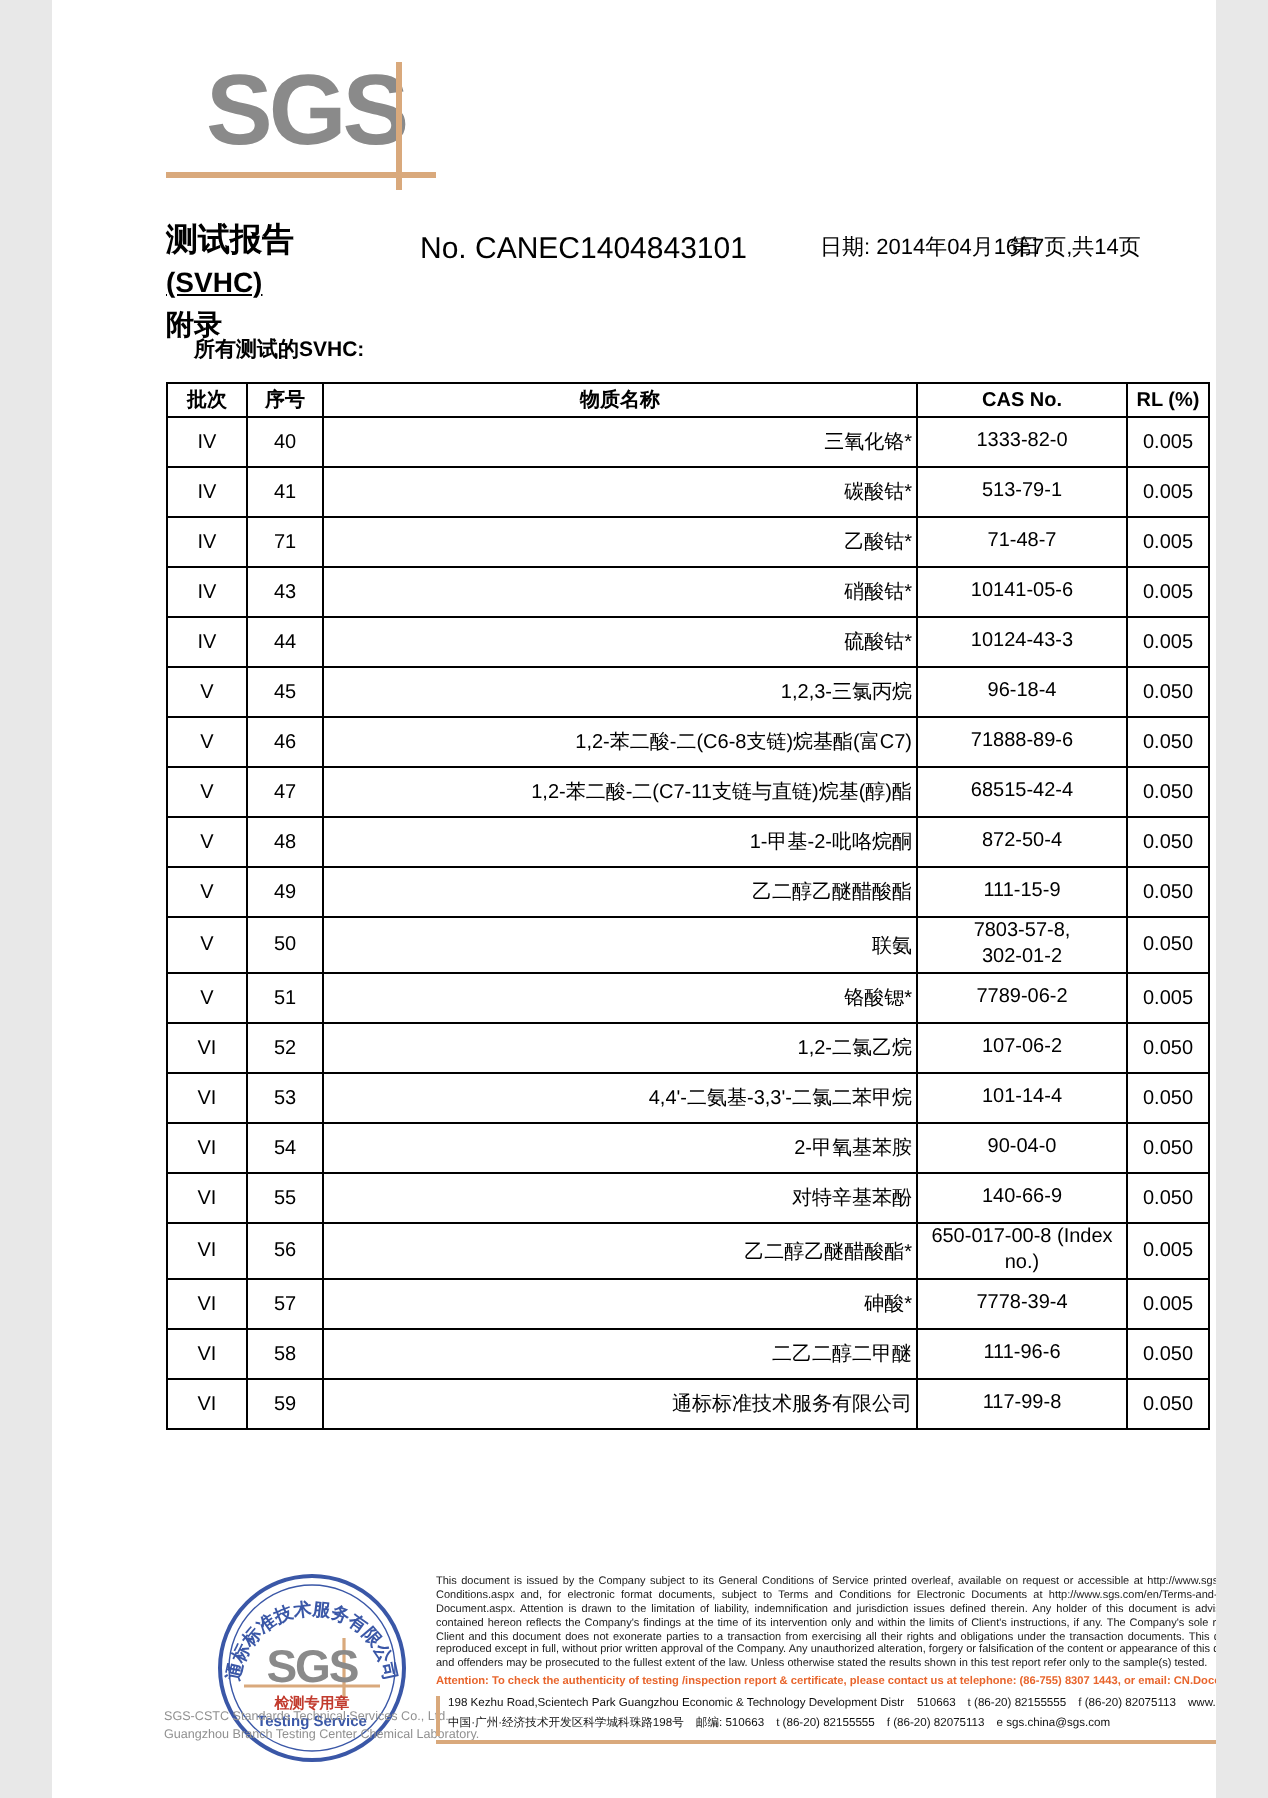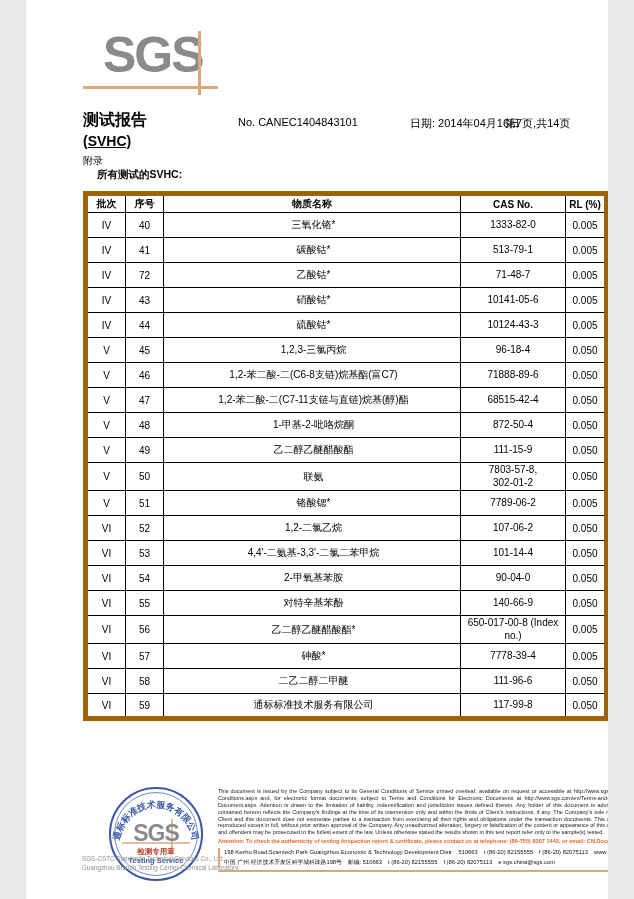--- a/index.html
+++ b/index.html
@@ -12,40 +12,40 @@
   
   .logo-text {
     position:absolute; left:77px; top:30px; font-size:50px; line-height:50px;
     font-weight:bold; color:#8a8a8a; letter-spacing:-2px;
   }
   .logo-hline { position:absolute; left:57px; top:86px; width:135px; height:3px; background:#d9a97c; }
   .logo-vline { position:absolute; left:172px; top:31px; width:3px; height:64px; background:#d9a97c; }
   
   .report-title { position:absolute; left:57px; top:110px; font-size:16px; font-weight:bold; }
   .report-subtitle { position:absolute; left:57px; top:133px; font-size:14px; font-weight:bold;text-decoration:underline; }
-  .report-no { position:absolute; left:212px; top:116px; font-size:11px; }
+  .report-no { position:absolute; left:184px; top:116px; font-size:15px; }
   .report-date { position:absolute; left:344px; top:116px; font-size:11px;margin-left:40px; }
   .page-info { position:absolute; left:479px; top:116px; font-size:11px; }
-  .appendix-label { position:absolute; left:57px; top:154px; font-size:10px; font-weight:normal; }
+  .appendix-label { position:absolute; left:57px; top:154px; font-size:14px; font-weight:bold; }
   .section-label { position:absolute; left:71px; top:168px; font-size:10.5px; font-weight:bold; }
   
   .svhc-table {
     position:absolute; left:57px; top:191px; width:521px;
     border-collapse:collapse; table-layout:fixed; font-size:10px;
   }
   .svhc-table th, .svhc-table td { border:1px solid #000; text-align:center; vertical-align:middle; padding:1px 2px; }
-  .svhc-table { border:5px solid #a16207; }
+  .svhc-table { border:1px solid #a16207; }
   .svhc-table th { height:17px; font-weight:bold; }
   .svhc-table td { height:25px; }
   .col-batch { width:40px; }
   .col-no { width:38px; }
   .col-name { width:297px; }
   .col-cas { width:105px; }
   .col-rl { width:41px; }
-  td.col-name { text-align:center; padding-left:5px; }
+  td.col-name { text-align:right; padding-left:5px; }
   td.col-cas { white-space:pre-line; line-height:1.25; }
   
   .stamp { position:absolute; left:82px; top:786px; width:96px; height:96px; }
   .company-line1 { position:absolute; left:56px; top:855px; font-size:6.3px; color:#909090; white-space:nowrap; }
   .company-line2 { position:absolute; left:56px; top:864px; font-size:6.3px; color:#909090; white-space:nowrap; }
   .footer-right { position:absolute; left:192px; top:788px; width:440px; }
   .disclaimer { font-size:5.5px; line-height:1.25; text-align:justify; color:#1a1a1a; }
   .attention { margin-top:2px; font-size:5.6px; line-height:1.25; font-weight:bold; color:#e8652c; }
   .address-block { margin-top:3px; border-left:2px solid #d9a97c; padding-left:4px; font-size:5.8px; color:#111; }
   .address-row { display:flex; align-items:baseline; white-space:nowrap; line-height:1.7; }
@@ -98,21 +98,21 @@
         </tr>
         <tr>
           <td class="col-batch">IV</td>
           <td class="col-no">41</td>
           <td class="col-name">碳酸钴*</td>
           <td class="col-cas">513-79-1</td>
           <td class="col-rl">0.005</td>
         </tr>
         <tr>
           <td class="col-batch">IV</td>
-          <td class="col-no">72</td>
+          <td class="col-no">71</td>
           <td class="col-name">乙酸钴*</td>
           <td class="col-cas">71-48-7</td>
           <td class="col-rl">0.005</td>
         </tr>
         <tr>
           <td class="col-batch">IV</td>
           <td class="col-no">43</td>
           <td class="col-name">硝酸钴*</td>
           <td class="col-cas">10141-05-6</td>
           <td class="col-rl">0.005</td>

